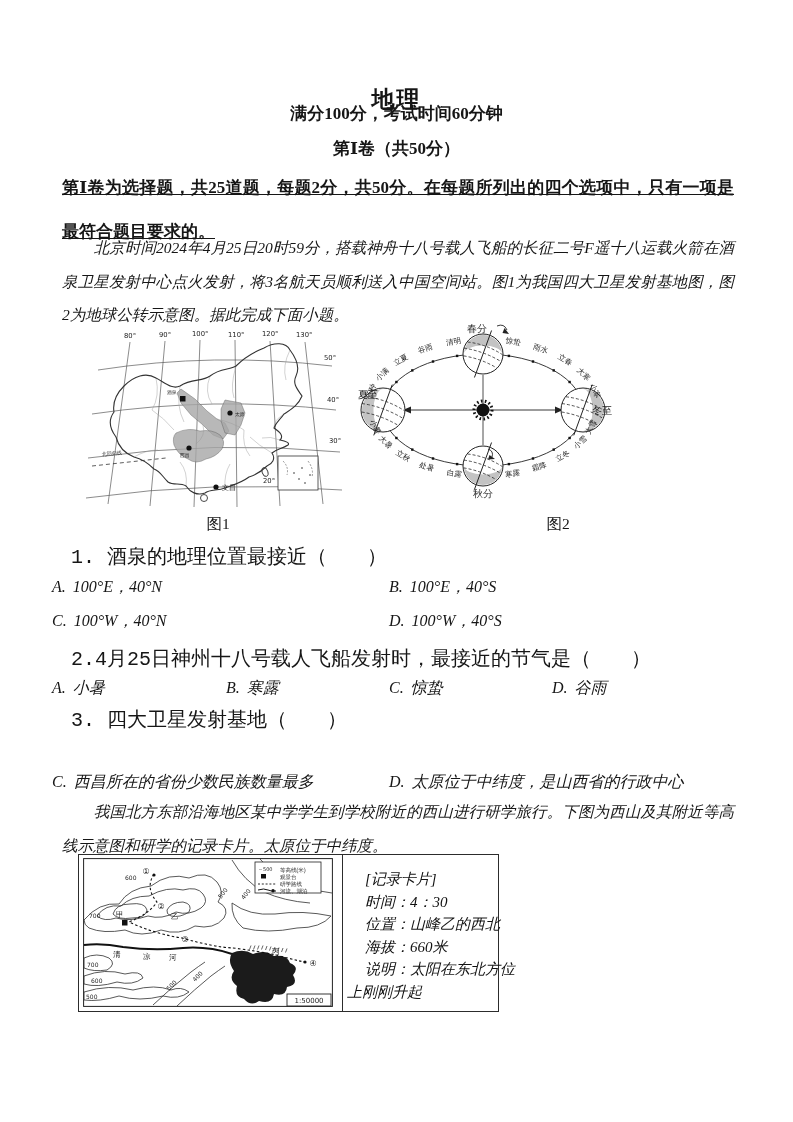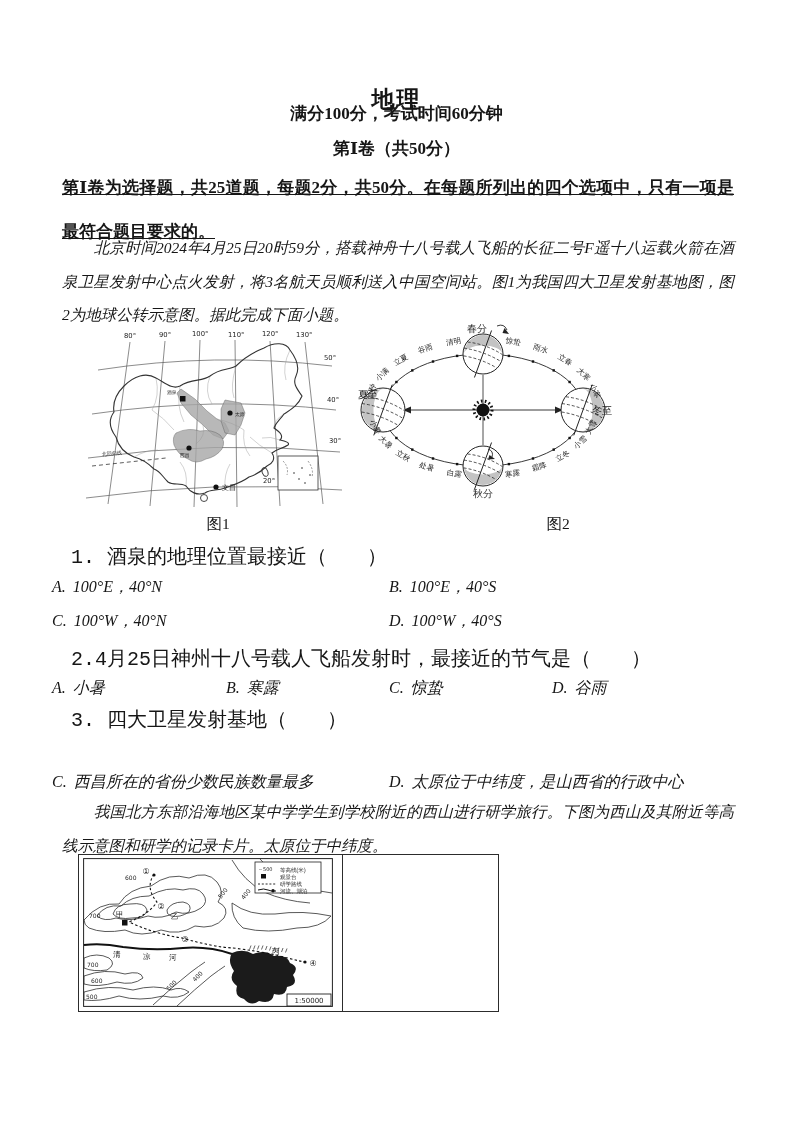--- a/index.html
+++ b/index.html
@@ -358,15 +358,23 @@
         <text class="cjk" x="197" y="28" font-size="5.5">研学路线</text>
         <text class="cjk" x="197" y="35" font-size="5.5">河流、湖泊</text>
       </g>
 
       <g>
         <rect x="204" y="136" width="44" height="12" fill="#fff" stroke="#222" stroke-width="0.9"></rect>
         <text x="226" y="145" font-size="7" text-anchor="middle">1:50000</text>
       </g>
     </svg>
     <div class="divider"></div>
+    <div class="card">
+      <div class="ln">[记录卡片]</div>
+      <div class="ln">时间：4：30</div>
+      <div class="ln">位置：山峰乙的西北</div>
+      <div class="ln">海拔：660米</div>
+      <div class="ln">说明：太阳在东北方位</div>
+      <div class="ln flush">上刚刚升起</div>
+    </div>
   </div>
 
 </div>
 
 </body></html>

